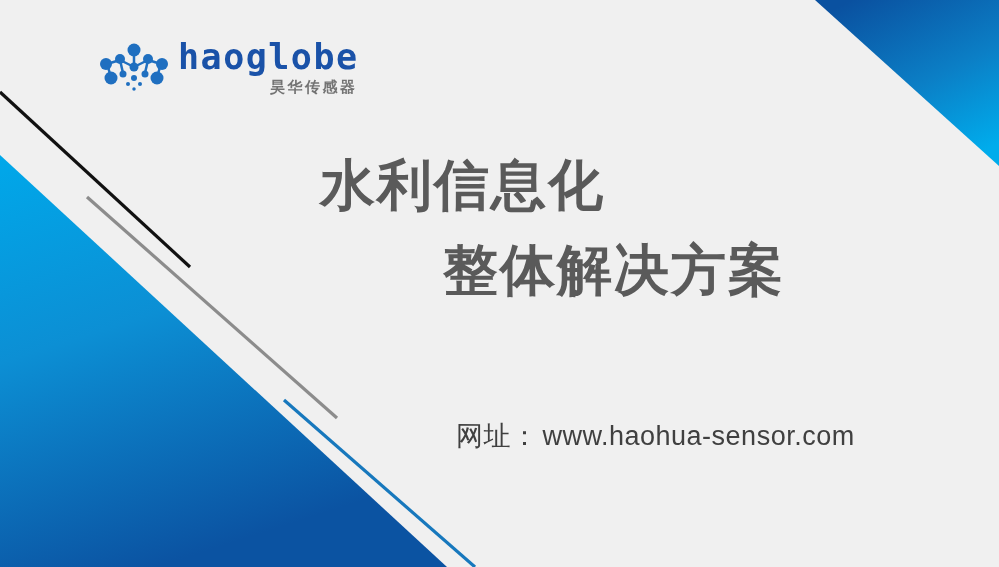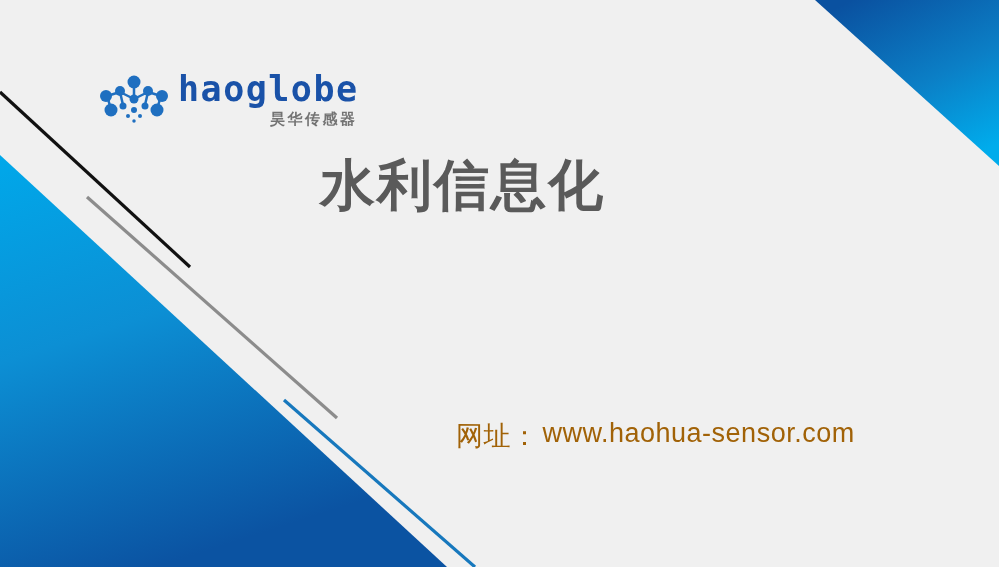--- a/index.html
+++ b/index.html
@@ -23,21 +23,21 @@
     top: 0;
     width: 999px;
     height: 567px;
     display: block;
   }
 
   
   .logo-block {
     position: absolute;
     left: 96px;
-    top: 72px;
+    top: 40px;
     display: flex;
     align-items: center;
     gap: 6px;
   }
   .logo-mark {
     width: 76px;
     height: 56px;
     flex: none;
   }
   .logo-text {
@@ -86,26 +86,26 @@
     display: block;
     padding-left: 443px;
     margin-top: 30px;
   }
 
   
   .url-line {
     position: absolute;
     left: 456px;
     top: 418px;
-    color: #a16207;
+    color: #404040;
     font-size: 27px;
     letter-spacing: 0.5px;
     white-space: nowrap;
     display: flex;
-    align-items: flex-start;
+    align-items: center;
   }
   .url-label {
     font-family: "DejaVu Sans", sans-serif;
     font-size: 27px;
   }
   .url-value {
     font-family: Liberation Sans, sans-serif;
     font-size: 27px;
     margin-left: 4px;
   }
@@ -169,20 +169,21 @@
       </g>
     </svg>
     <span class="logo-text">
       <span class="logo-wordmark">haoglobe</span>
       <span class="logo-sub">昊华传感器</span>
     </span>
   </div>
 
   <div class="headline">
     <span class="line1">水利信息化</span>
+    <span class="line2">整体解决方案</span>
   </div>
 
   <div class="url-line">
     <span class="url-label">网址：</span>
     <span class="url-value">www.haohua-sensor.com</span>
   </div>
 
 </div>
 
 </body></html>

